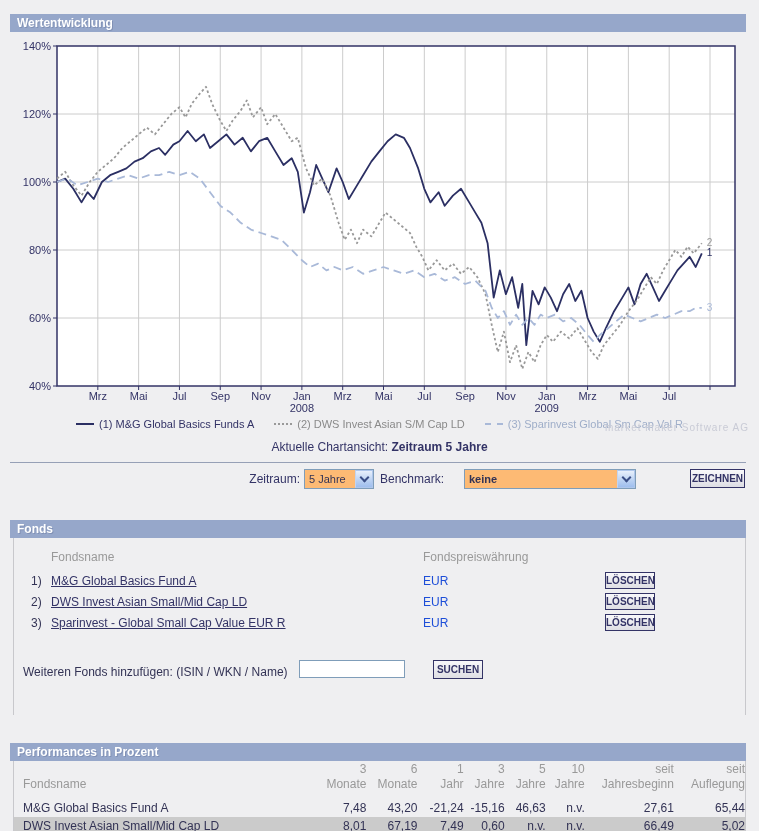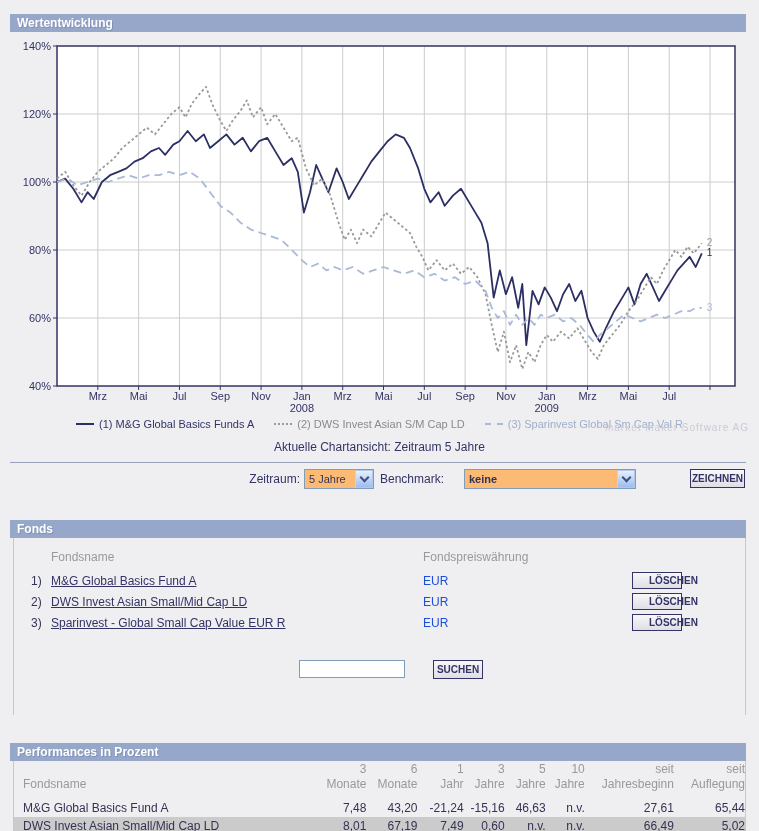--- a/index.html
+++ b/index.html
@@ -28,21 +28,21 @@
   }
   .legend{
     display:flex;justify-content:center;align-items:center;
     gap:20px;font-size:11px;height:16px;margin-top:2px;
   }
   .legend .item{display:flex;align-items:center;gap:5px;white-space:nowrap;}
   .legend .swatch{display:inline-block;width:18px;height:0;border-top-width:2px;}
   .view-line{
     text-align:center;font-size:12px;color:#333366;margin-top:8px;height:15px;
   }
-  .view-line b{font-weight:normal;}
+  .view-line b{font-weight:bold;}
   .divider{border:none;border-top:1px solid #96A0B6;margin:7px 13px 0 10px;}
   .controls{position:relative;height:26px;margin-top:6px;font-size:12px;color:#333366;}
   .ctl-label{position:absolute;top:3px;}
   .xp-select{
     position:absolute;top:0;height:18px;
     border:1px solid #7F9DB9;background:#fdba74;
     font-size:11px;color:#333355;
     display:flex;align-items:center;cursor:default;
   }
   .xp-select .val{flex:1;padding-left:4px;overflow:hidden;white-space:nowrap;}
@@ -75,21 +75,21 @@
   }
   
   .fonds-table{width:100%;border-collapse:collapse;font-size:12px;}
   .fonds-table td{height:21px;vertical-align:middle;padding:0;}
   .fonds-table .c-num{width:20px;padding-left:17px;color:#333355;}
   .fonds-table .c-name{width:372px;}
   .fonds-table .c-cur{width:182px;color:#1d4ed8;}
   .fonds-table .c-btn{padding:0;}
   .fonds-table .hdr td{color:#999999;height:26px;padding-top:6px;}
   a.fund-link{color:#333366;text-decoration:underline;cursor:pointer;}
-  .btn-del{width:50px;padding:2px 16px;margin-left:27px;}
+  .btn-del{width:50px;padding:2px 0;}
   .add-row{position:relative;height:46px;margin-top:20px;}
   .add-label{position:absolute;left:9px;top:12px;font-size:12px;color:#333355;}
   .add-input{
     position:absolute;left:285px;top:7px;width:98px;height:16px;
     border:1px solid #7F9DB9;background:#fff;font-size:11px;padding:0 3px;
     font-family:"Liberation Sans",sans-serif;
   }
   .btn-search{position:absolute;left:395px;top:7px;width:50px;height:19px;padding:2px 0;margin-left:24px;}
   
   .perf-table{width:100%;border-collapse:collapse;font-size:12px;table-layout:fixed;}
@@ -260,20 +260,21 @@
           </tr>
           <tr>
             <td class="c-num">3)</td>
             <td class="c-name"><a class="fund-link">Sparinvest - Global Small Cap Value EUR R</a></td>
             <td class="c-cur">EUR</td>
             <td class="c-btn"><button class="btn btn-del">LÖSCHEN</button></td>
           </tr>
         </tbody>
     </table>
     <div class="add-row">
+      <span class="add-label">Weiteren Fonds hinzufügen: (ISIN / WKN / Name)</span>
       <input class="add-input" type="text" value="" style="">
       <button class="btn btn-search">SUCHEN</button>
     </div>
   </div>
 
   <div class="section-gap" style="height:28px;"></div>
 
   <div class="panel-header">
     <span>Performances in Prozent</span>
   </div>

